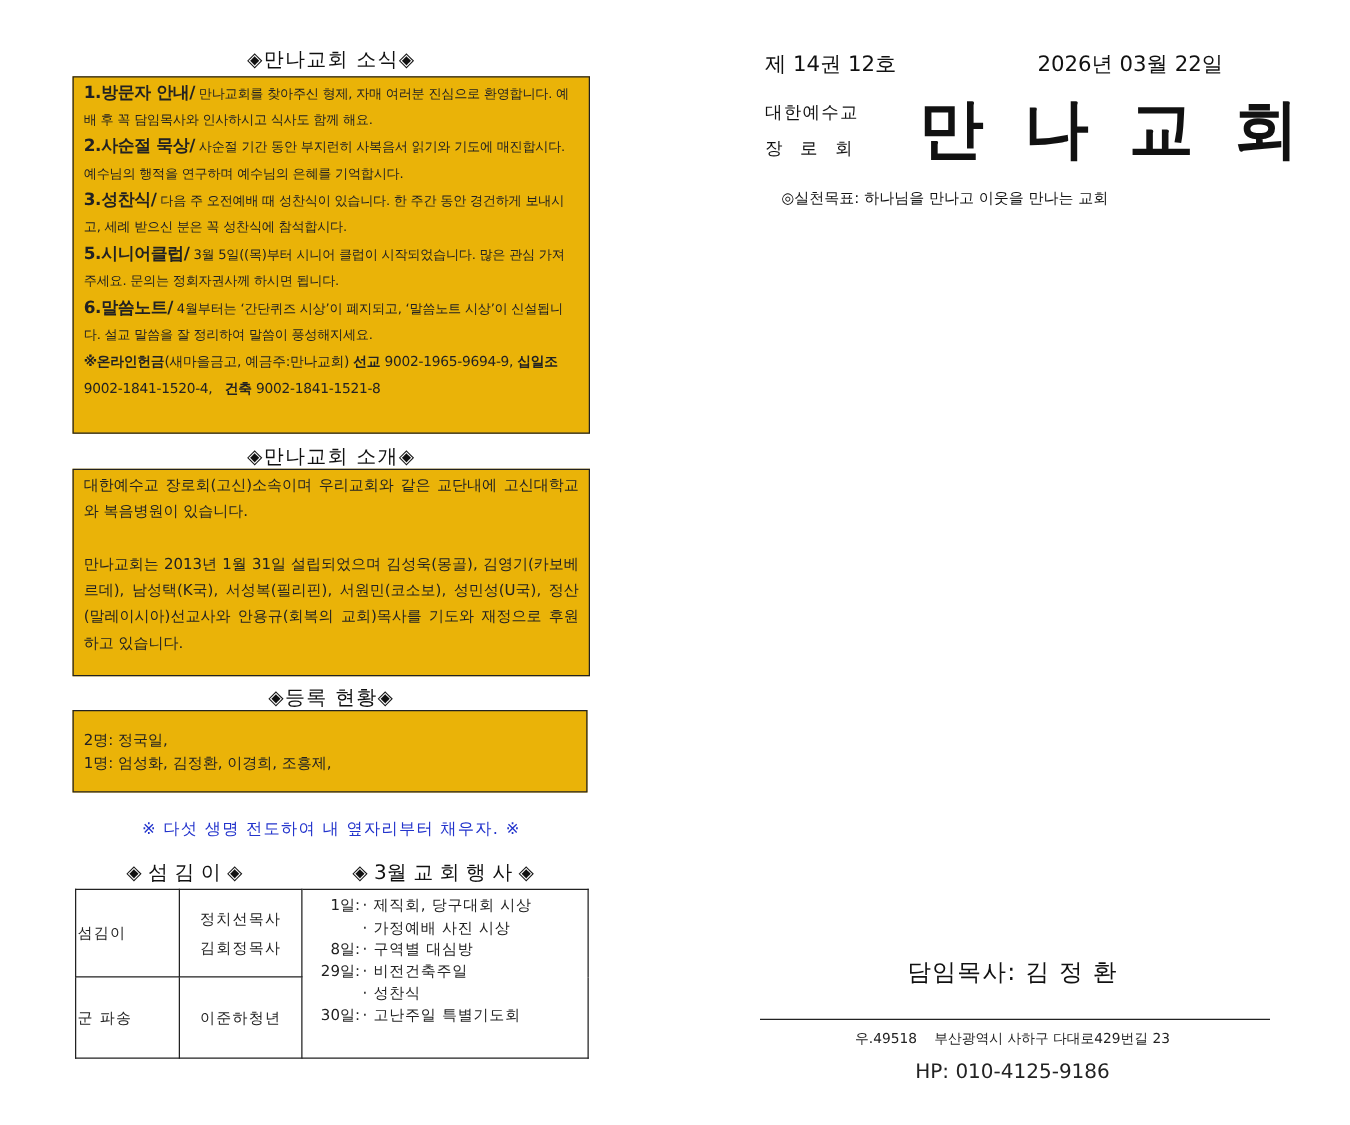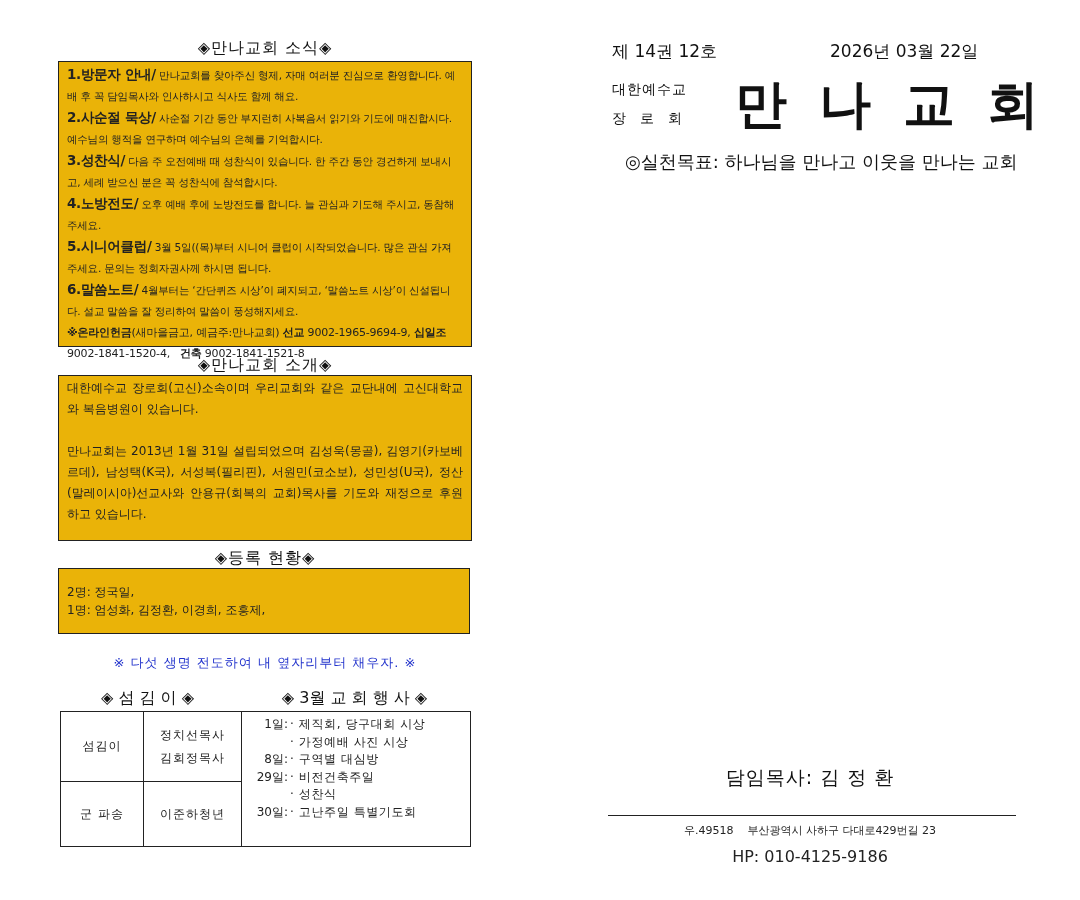--- a/index.html
+++ b/index.html
@@ -8,46 +8,45 @@
   .abs { position:absolute; }
   .sec-title { position:absolute; left:58px; width:414px; text-align:center; font-size:16px; letter-spacing:1px; color:#111; line-height:20px; }
   .box { position:absolute; border:1.5px solid #222; box-sizing:border-box; background:#eab308; }
   .news-item { font-size:10.5px; line-height:21px; color:#222; letter-spacing:-0.2px; }
   .news-item .lbl { font-size:13.5px; font-weight:bold; letter-spacing:-0.3px; }
   .intro p { margin:0; font-size:12px; line-height:21px; color:#222; text-align:justify; }
   .reg-line { font-size:12px; line-height:18px; color:#222; }
   .slogan { position:absolute; left:58px; width:414px; top:654px; text-align:center; color:#2233cc; font-size:13px; letter-spacing:1px; }
   table.tbl { position:absolute; left:60px; top:711px; width:411px; height:135px; border-collapse:collapse; }
   table.tbl td { border:1.5px solid #222; font-size:12px; color:#222; vertical-align:middle; }
-  .c1 { width:80px; text-align:center; letter-spacing:1px; }
+  .c1 { width:80px; letter-spacing:1px; }
   .c2 { width:95px; text-align:center; line-height:23px; letter-spacing:1px; }
   .ev { padding:4px 0 0 8px; vertical-align:top !important; }
   .ev-row { display:flex; font-size:12px; line-height:17.5px; }
   .ev-day { width:38px; text-align:right; }
   .ev-txt { padding-left:2px; letter-spacing:0.6px; }
   .hdr-issue { left:612px; top:40px; font-size:17px; }
   .hdr-date { left:830px; top:40px; font-size:17px; }
   .org1 { left:612px; top:81px; font-size:14px; letter-spacing:1px; }
   .org2 { left:612px; top:110px; font-size:14px; letter-spacing:14px; }
   .masthead { left:735px; top:74px; font-size:52px; font-weight:bold; letter-spacing:32px; line-height:60px; }
-  .motto { left:625px; top:150px; font-size:18px; }
+  .motto { left:625px; top:150px; font-size:12px; }
   .pastor { left:600px; width:420px; top:765px; text-align:center; font-size:19px; letter-spacing:1px; }
   .rule { left:608px; width:408px; top:815px; height:0; border-top:1.5px solid #222; }
   .addr { left:600px; width:420px; top:823px; text-align:center; font-size:11px; color:#222; }
   .phone { left:600px; width:420px; top:847px; text-align:center; font-size:16px; color:#222; }
 </style>
 </head>
 <body>
 
 <div class="sec-title" style="top:38px;">◈만나교회 소식◈</div>
 <div class="box" style="left:58px; top:61px; width:414px; height:286px; padding:2px 8px;">
   <div class="news-item"><span class="lbl">1.방문자 안내/</span><span> 만나교회를 찾아주신 형제, 자매 여러분 진심으로 환영합니다. 예배 후 꼭 담임목사와 인사하시고 식사도 함께 해요.</span></div>
   <div class="news-item"><span class="lbl">2.사순절 묵상/</span><span> 사순절 기간 동안 부지런히 사복음서 읽기와 기도에 매진합시다. 예수님의 행적을 연구하며 예수님의 은혜를 기억합시다.</span></div>
   <div class="news-item"><span class="lbl">3.성찬식/</span><span> 다음 주 오전예배 때 성찬식이 있습니다. 한 주간 동안 경건하게 보내시고, 세례 받으신 분은 꼭 성찬식에 참석합시다.</span></div>
-  <div class="news-item"><span class="lbl">4.노방전도/</span><span> 오후 예배 후에 노방전도를 합니다. 늘 관심과 기도해 주시고, 동참해 주세요.</span></div>
   <div class="news-item"><span class="lbl">5.시니어클럽/</span><span> 3월 5일((목)부터 시니어 클럽이 시작되었습니다. 많은 관심 가져 주세요. 문의는 정회자권사께 하시면 됩니다.</span></div>
   <div class="news-item"><span class="lbl">6.말씀노트/</span><span> 4월부터는 ‘간단퀴즈 시상’이 폐지되고, ‘말씀노트 시상’이 신설됩니다. 설교 말씀을 잘 정리하여 말씀이 풍성해지세요.</span></div>
   <div class="news-item" style="font-size:11px;">
     <b>※온라인헌금</b><span>(새마을금고, 예금주:만나교회)</span>
     <b>선교</b> <span>9002-1965-9694-9,</span>
     <b>십일조</b> <span>9002-1841-1520-4,</span>&nbsp;&nbsp;
     <b>건축</b> <span>9002-1841-1521-8</span>
   </div>
 </div>
 

